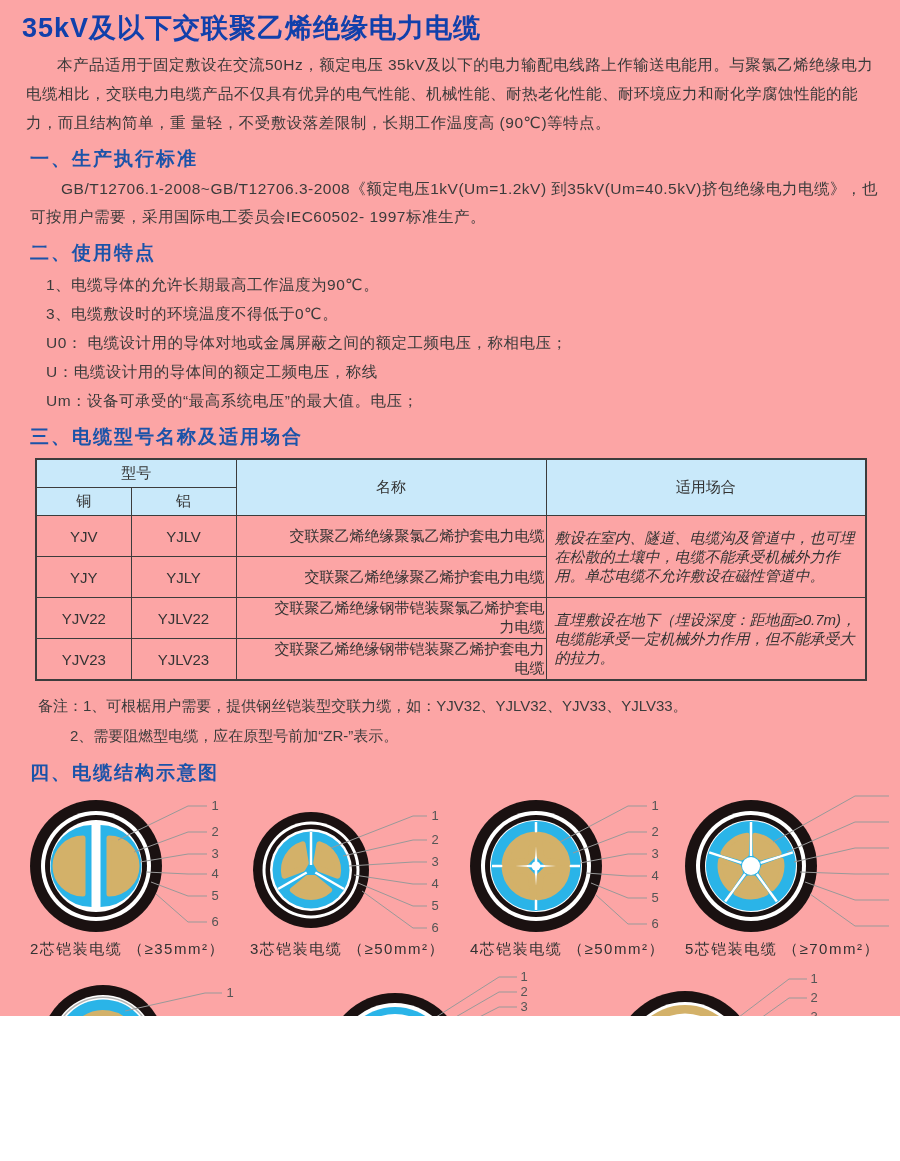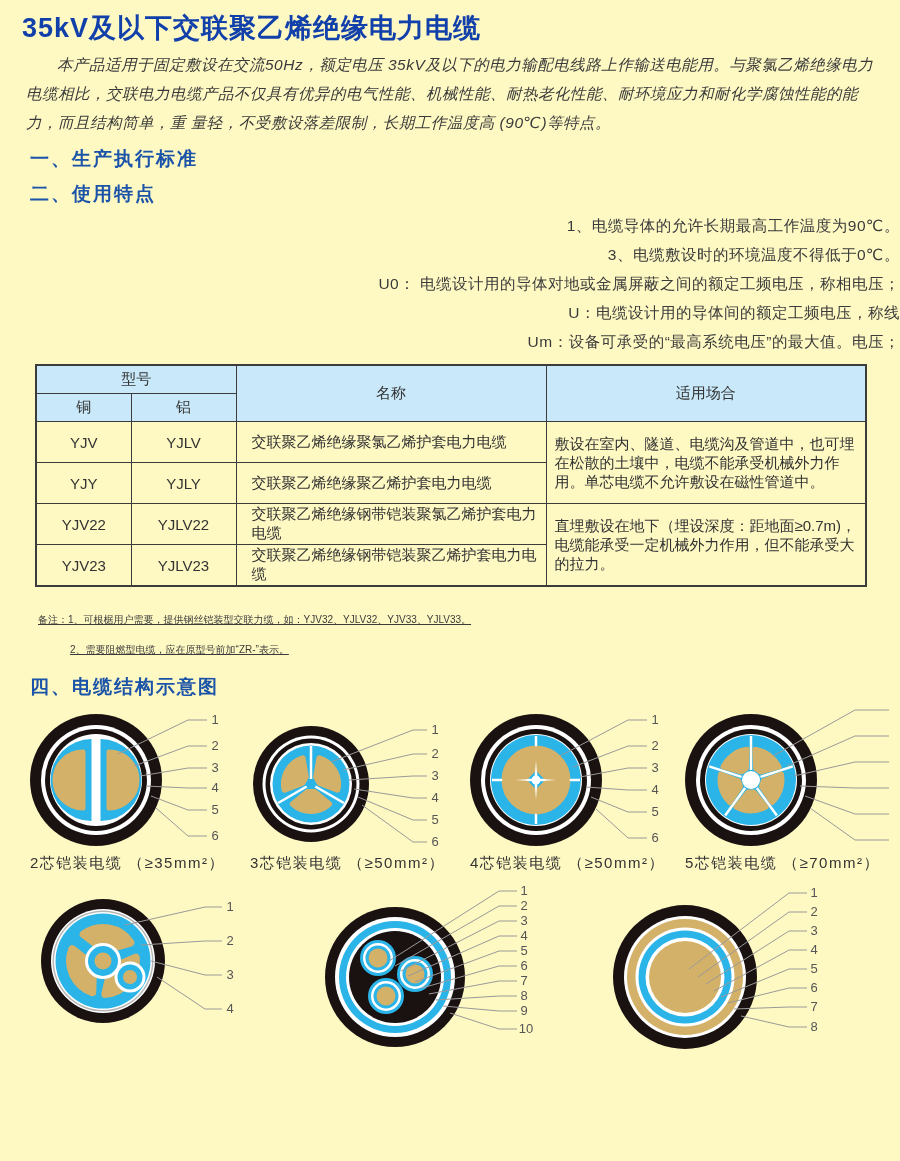--- a/index.html
+++ b/index.html
@@ -1,61 +1,63 @@
 <!DOCTYPE html>
 <html><head>
 <meta charset="utf-8">
 <style>
   html,body{margin:0;padding:0;background:#ffffff;}
   .page{
-    position:relative;width:900px;height:1161px;background:#fef9c3;overflow:hidden;
+    position:relative;width:900px;height:1016px;background:#fca5a5;overflow:hidden;
     font-family:"Liberation Sans","DejaVu Sans",sans-serif;color:#3b3b3b;
   }
   .title{margin:10px 0 4px 22px;font-size:27px;font-weight:bold;color:#1140ab;letter-spacing:1px;}
-  .intro{margin:4px 20px 0 26px;font-size:15.5px;line-height:29px;text-indent:2em;color:#3a3a3a;letter-spacing:.5px;font-style:italic;}
+  .intro{margin:4px 20px 0 26px;font-size:15.5px;line-height:29px;text-indent:2em;color:#3a3a3a;letter-spacing:.5px;}
   .sec-h{margin:9px 0 2px 30px;font-size:19px;font-weight:bold;color:#1b53a9;letter-spacing:2px;}
   .sec-body{margin:3px 16px 0 30px;font-size:15.5px;line-height:28px;text-indent:2em;letter-spacing:.5px;}
-  .features{list-style:none;margin:4px 0 0 0;padding:0 0 0 46px;font-size:15.5px;letter-spacing:.5px;text-align:right;}
+  .features{list-style:none;margin:4px 0 0 0;padding:0 0 0 46px;font-size:15.5px;letter-spacing:.5px;}
   .features li{line-height:29px;}
   table.models{border-collapse:collapse;margin:8px 12px 0 35px;width:830px;table-layout:fixed;}
   table.models td,table.models th{border:1px solid #3c3c3c;font-weight:normal;font-size:15px;color:#333;}
   table.models{border:2px solid #3c3c3c;}
   th.hd{background:#c9e9fa;height:25px;}
   td.c{text-align:center;height:38px;}
-  td.n{padding-left:15px;height:38px;}
-  td.app{font-size:13.5px;line-height:19px;padding:4px 8px;vertical-align:middle;}
+  td.n{padding-left:24px;height:38px;text-align:right;}
+  td.app{font-size:13.5px;line-height:19px;padding:4px 8px;vertical-align:middle;font-style:italic;}
   .col-cu{width:95px;}.col-al{width:105px;}.col-name{width:310px;}.col-app{width:320px;}
-  .notes{margin:18px 0 0 38px;font-size:10px;line-height:30px;text-decoration:underline;}
+  .notes{margin:10px 0 0 38px;font-size:15px;line-height:30px;}
   .notes .n2{padding-left:32px;}
   .dia-row{display:flex;margin:4px 0 0 20px;}
   .dcell{display:flex;flex-direction:column;align-items:center;}
   .dcap{font-size:15px;color:#333;letter-spacing:1.5px;margin-top:0;white-space:nowrap;}
   svg .lead{stroke:#999;stroke-width:1;fill:none;}
   svg text.num{font-size:13px;fill:#555;font-family:"Liberation Sans","DejaVu Sans",sans-serif;}
 </style>
 </head>
 <body>
 
 <div class="page">
 
   <div class="title">35kV及以下交联聚乙烯绝缘电力电缆</div>
 
   <div class="intro">本产品适用于固定敷设在交流50Hz，额定电压 35kV及以下的电力输配电线路上作输送电能用。与聚氯乙烯绝缘电力电缆相比，交联电力电缆产品不仅具有优异的电气性能、机械性能、耐热老化性能、耐环境应力和耐化学腐蚀性能的能力，而且结构简单，重 量轻，不受敷设落差限制，长期工作温度高 (90℃)等特点。</div>
 
   <div class="sec-h">一、生产执行标准</div>
+  <div class="sec-body">GB/T12706.1-2008~GB/T12706.3-2008《额定电压1kV(Um=1.2kV) 到35kV(Um=40.5kV)挤包绝缘电力电缆》，也可按用户需要，采用国际电工委员会IEC60502- 1997标准生产。</div>
 
   <div class="sec-h">二、使用特点</div>
   <ul class="features">
     <li>1、电缆导体的允许长期最高工作温度为90℃。</li>
     <li>3、电缆敷设时的环境温度不得低于0℃。</li>
     <li>U0：  电缆设计用的导体对地或金属屏蔽之间的额定工频电压，称相电压；</li>
     <li>U：电缆设计用的导体间的额定工频电压，称线</li>
     <li>Um：设备可承受的“最高系统电压”的最大值。电压；</li>
   </ul>
 
+  <div class="sec-h">三、电缆型号名称及适用场合</div>
 
   <table class="models">
     <colgroup>
         <col class="col-cu">
         <col class="col-al">
         <col class="col-name">
         <col class="col-app">
       </colgroup>
     <tbody>
         <tr>

